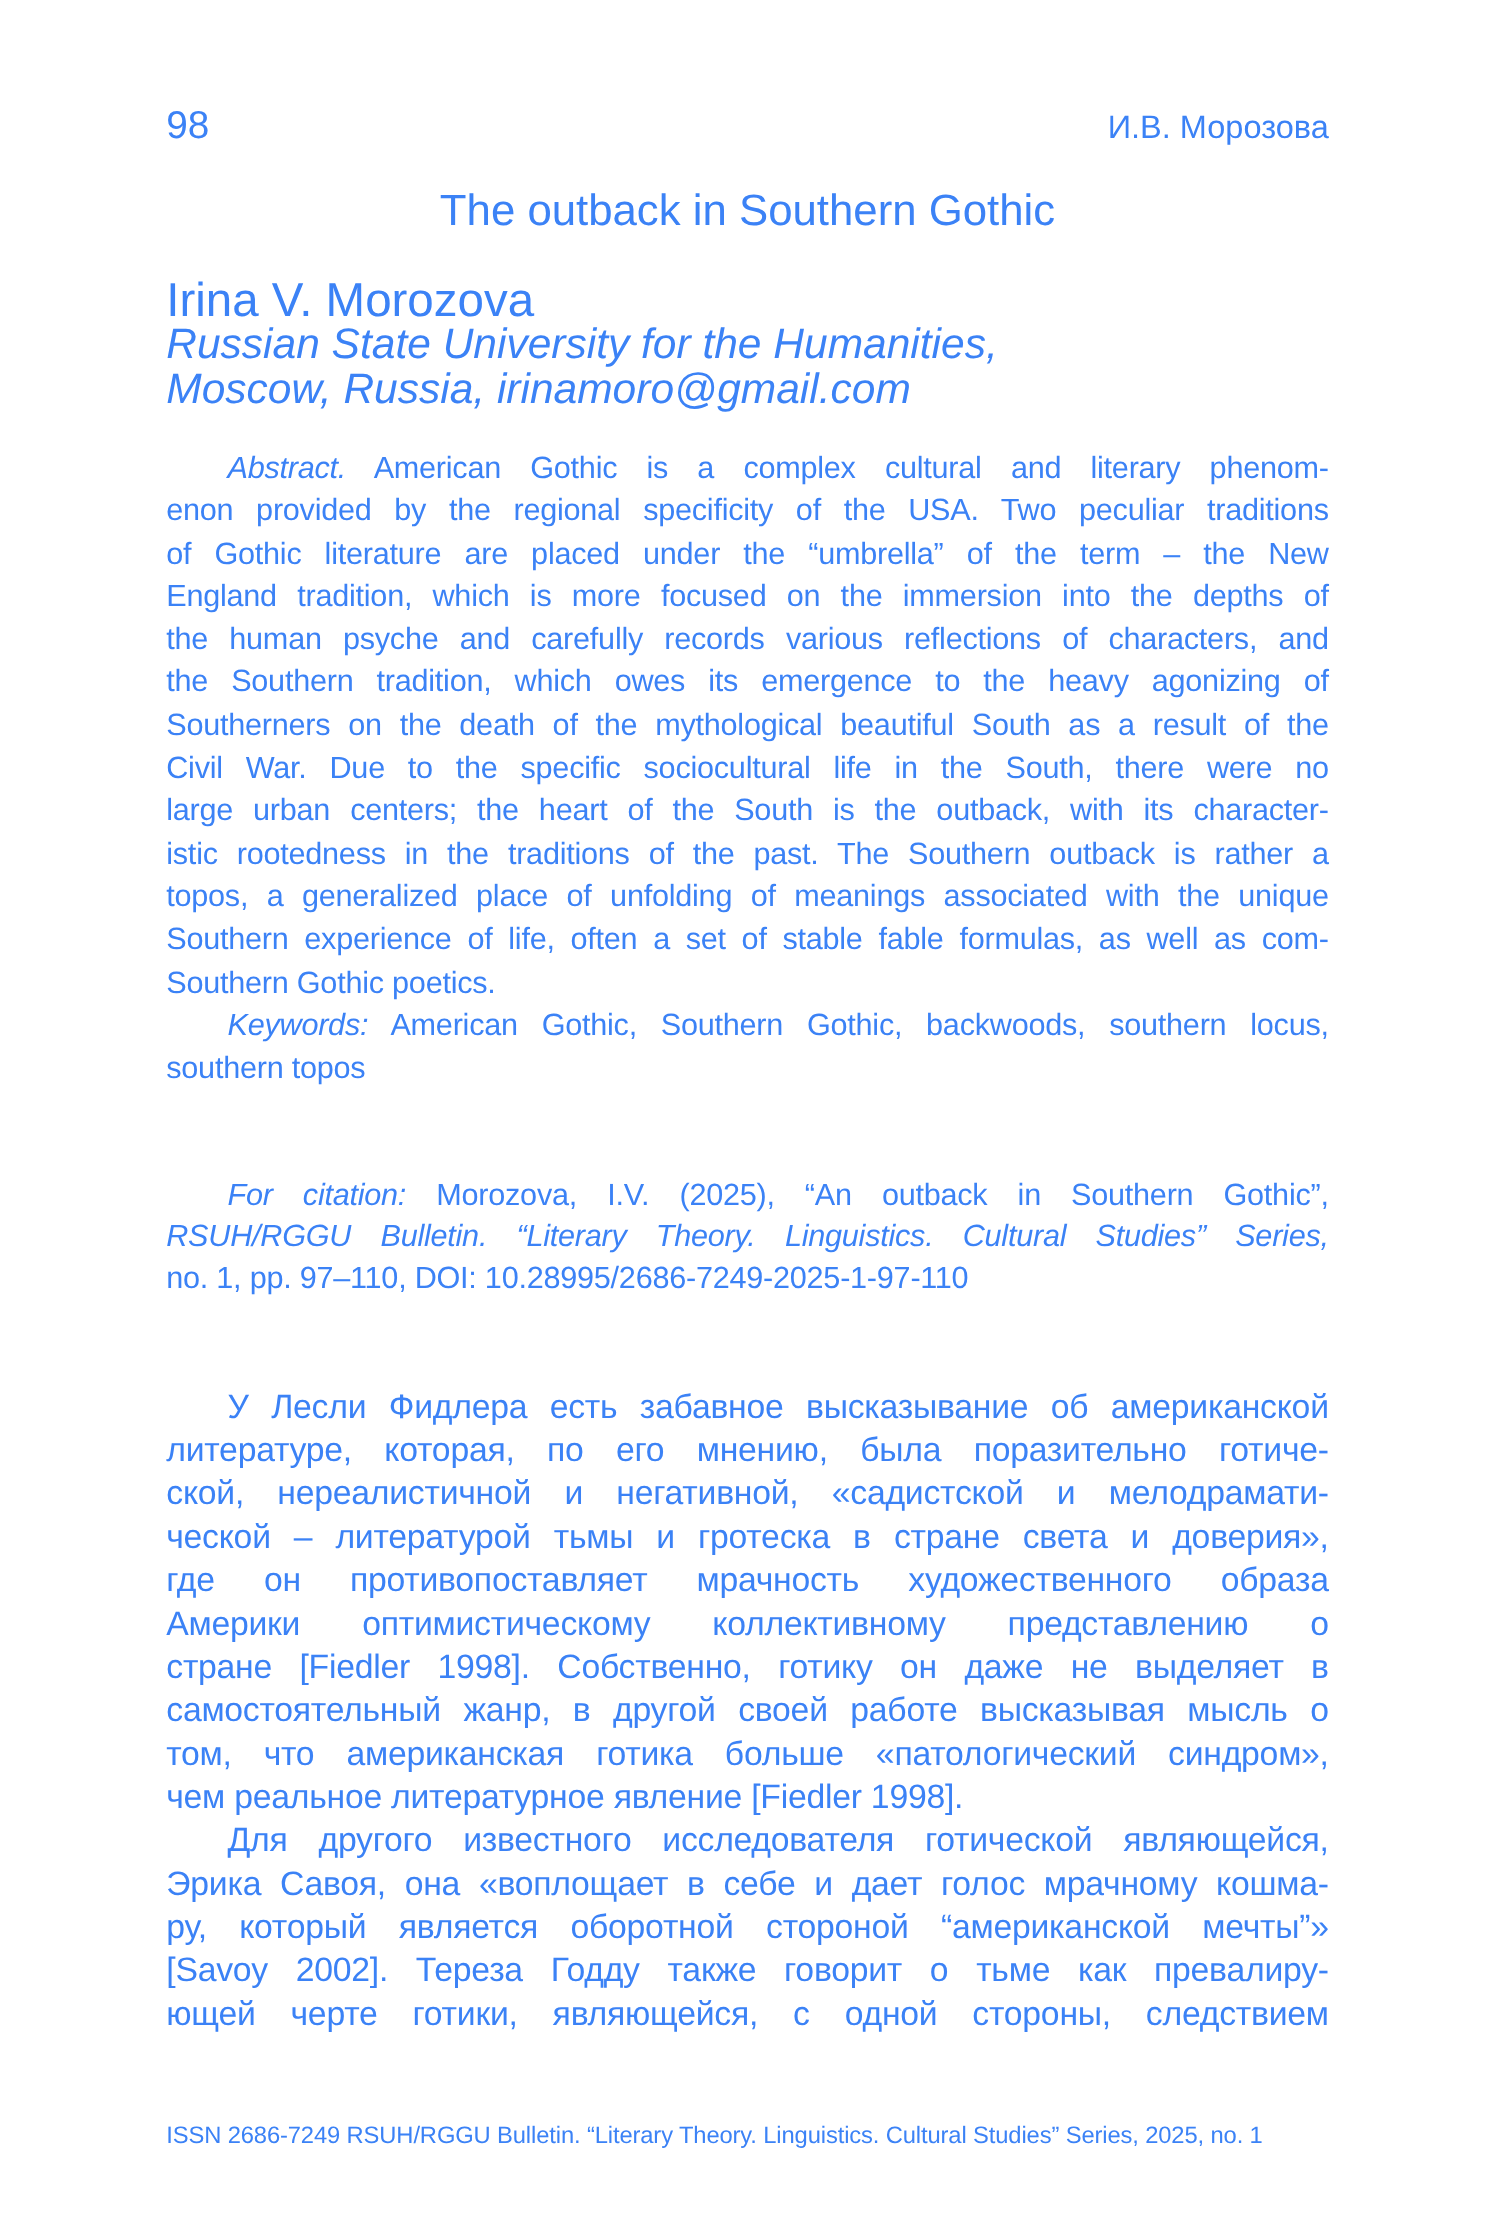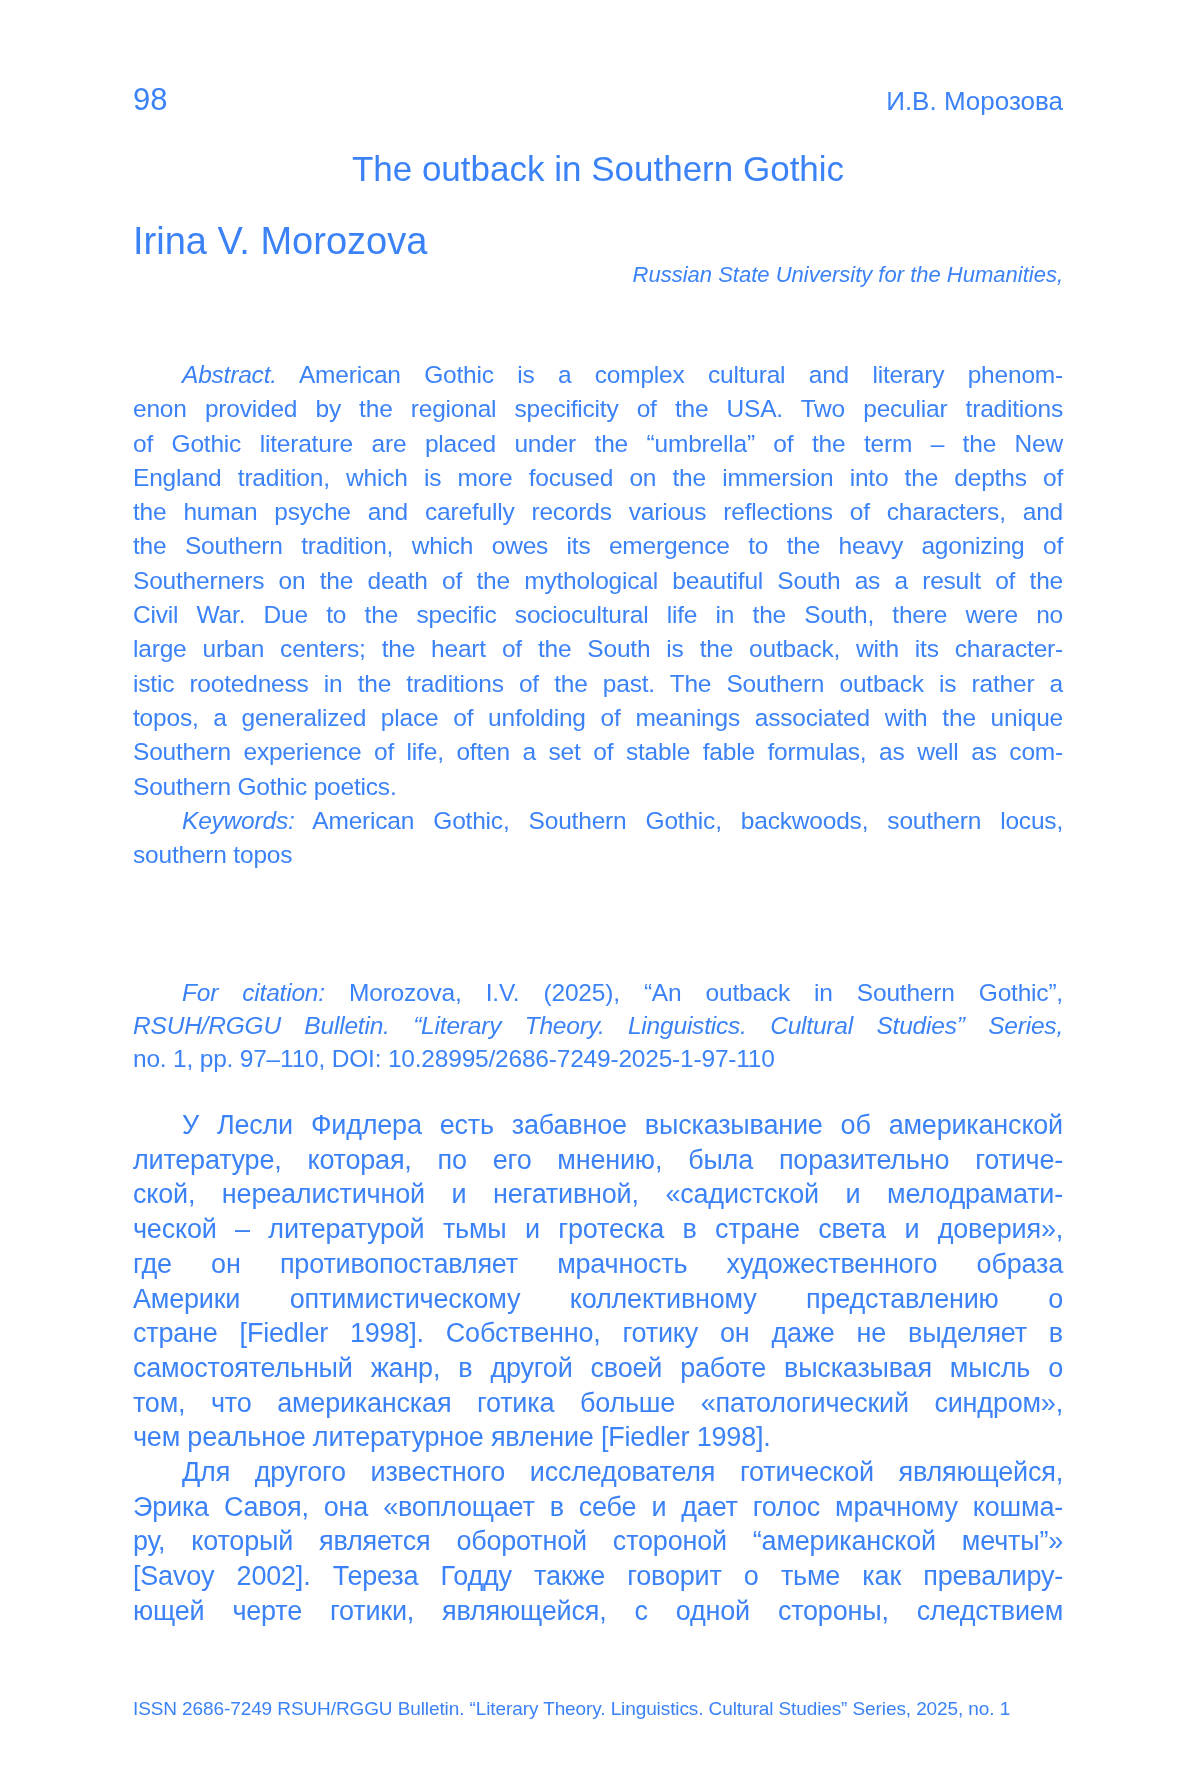--- a/index.html
+++ b/index.html
@@ -33,38 +33,37 @@
     margin: 0;
   }
   .author-name {
     top: 221px;
     text-align: left;
     font-size: 38px;
     line-height: 1.1;
   }
   .affiliation {
     top: 257px;
-    text-align: right;
+    text-align: left;
     font-style: italic;
-    font-size: 22px;
+    font-size: 34px;
     line-height: 36px;
   }
 
   .front-block {
     top: 358px;
     font-size: 24.5px;
     line-height: 34.3px;
     letter-spacing: -0.2px;
   }
   .citation-block {
     top: 940px;
     font-size: 24.5px;
     line-height: 33px;
     letter-spacing: -0.2px;
-    margin-top: 36px;
   }
   .ru-block {
     top: 1108px;
     font-size: 27px;
     line-height: 34.7px;
     letter-spacing: -0.2px;
   }
 
   .tline { text-align: justify; text-align-last: justify; }
   .tline.lastline { text-align-last: left; }
@@ -88,20 +87,21 @@
     <span class="page-number">98</span>
     <span class="running-head">И.В. Морозова</span>
   </div>
 
   <h1 class="col article-title">The outback in Southern Gothic</h1>
 
   <div class="col author-name">Irina V. Morozova</div>
 
   <div class="col affiliation">
     <div>Russian State University for the Humanities,</div>
+    <div>Moscow, Russia, irinamoro@gmail.com</div>
   </div>
 
   <div class="col front-block">
     <div>
         <div class="tline indent"><span class="it">Abstract.</span><span> American Gothic is a complex cultural and literary phenom-</span></div>
         <div class="tline"><span>enon provided by the regional specificity of the USA. Two peculiar traditions</span></div>
         <div class="tline"><span>of Gothic literature are placed under the “umbrella” of the term – the New</span></div>
         <div class="tline"><span>England tradition, which is more focused on the immersion into the depths of</span></div>
         <div class="tline"><span>the human psyche and carefully records various reflections of characters, and</span></div>
         <div class="tline"><span>the Southern tradition, which owes its emergence to the heavy agonizing of</span></div>

